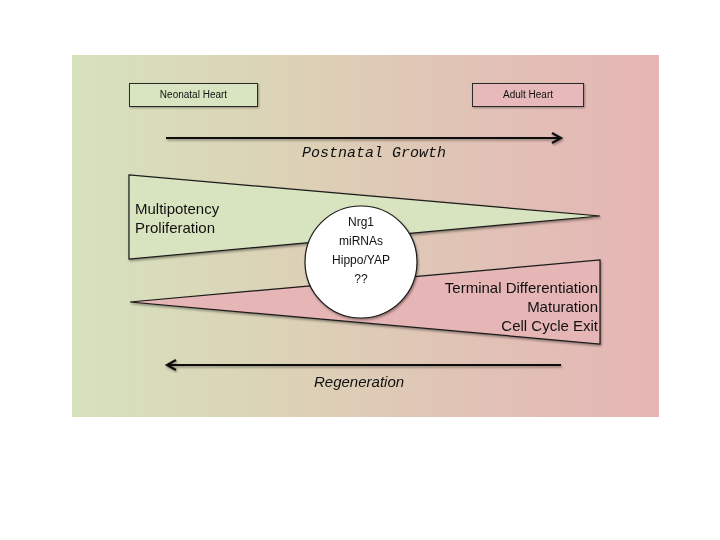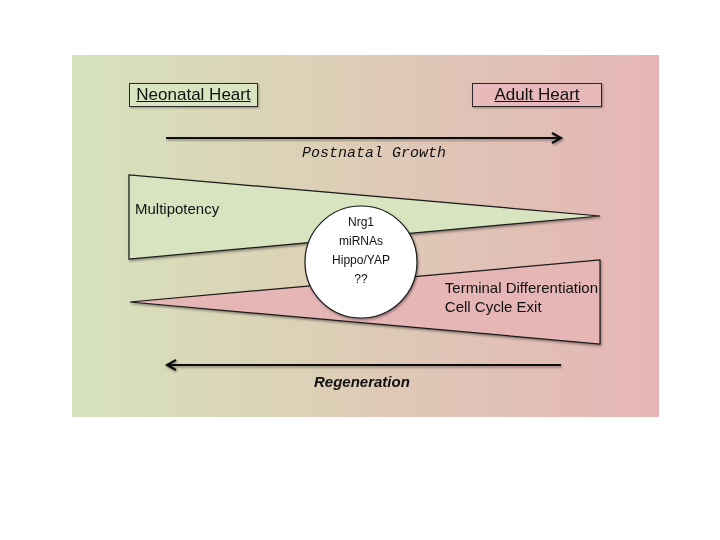--- a/index.html
+++ b/index.html
@@ -2,30 +2,30 @@
 <html><head>
 <meta charset="utf-8">
 <style>
   html, body { margin: 0; padding: 0; background: #ffffff; }
   body { width: 720px; height: 540px; position: relative; overflow: hidden;
          font-family: "Liberation Sans", sans-serif; }
   #panel { position: absolute; left: 72px; top: 55px; width: 587px; height: 362px;
            background: linear-gradient(to right, #d6e2bd 0%, #dcd3b6 35%, #e0c4b6 65%, #e6b5b5 100%); }
   svg#diagram { position: absolute; left: 0; top: 0; width: 720px; height: 540px; }
   .box { position: absolute; height: 24px; border: 1px solid #2a2a2a; box-sizing: border-box;
-         font-size: 17px; color: #111; line-height: 22px; text-align: center;
-         box-shadow: 1px 1px 2px rgba(0,0,0,0.35); text-decoration: underline; }
+         font-size: 10px; color: #111; line-height: 22px; text-align: center;
+         box-shadow: 1px 1px 2px rgba(0,0,0,0.35); }
   #neonatal-box { left: 129px; top: 83px; width: 129px; background: #d9e5c0; }
-  #adult-box { left: 472px; top: 83px; width: 130px; background: #e8b9bb; }
+  #adult-box { left: 472px; top: 83px; width: 112px; background: #e8b9bb; }
   .label { position: absolute; font-size: 15px; color: #111; }
   .italic { font-style: italic; }
   #postnatal-label { left: 302px; top: 145px; font-family: Liberation Mono, monospace; }
-  #regen-label { left: 314px; top: 373px; font-weight: bold; }
+  #regen-label { left: 314px; top: 373px; }
   #green-text { left: 135px; top: 199px; line-height: 19px; }
-  #pink-text { right: 122px; top: 278px; line-height: 19px; }
+  #pink-text { right: 122px; top: 278px; line-height: 19px; text-align: right; }
   #circle-text { position: absolute; left: 305px; top: 213px; width: 112px; text-align: center;
                  font-size: 12px; line-height: 19px; color: #111; }
   .line { display: block; }
 </style>
 </head>
 <body>
 
 <div id="panel"></div>
 
 <svg id="diagram" xmlns="http://www.w3.org/2000/svg">
@@ -57,24 +57,26 @@
 </div>
 <div id="adult-box" class="box">
   <span>Adult Heart</span>
 </div>
 
 <div id="postnatal-label" class="label italic">Postnatal Growth</div>
 <div id="regen-label" class="label italic">Regeneration</div>
 
 <div id="green-text" class="label">
   <span class="line">Multipotency</span>
+  <span class="line">Proliferation</span>
 </div>
 
 <div id="pink-text" class="label">
   <span class="line">Terminal Differentiation</span>
+  <span class="line">Maturation</span>
   <span class="line">Cell Cycle Exit</span>
 </div>
 
 <div id="circle-text">
   <span class="line">Nrg1</span>
   <span class="line">miRNAs</span>
   <span class="line">Hippo/YAP</span>
   <span class="line">??</span>
 </div>
 

